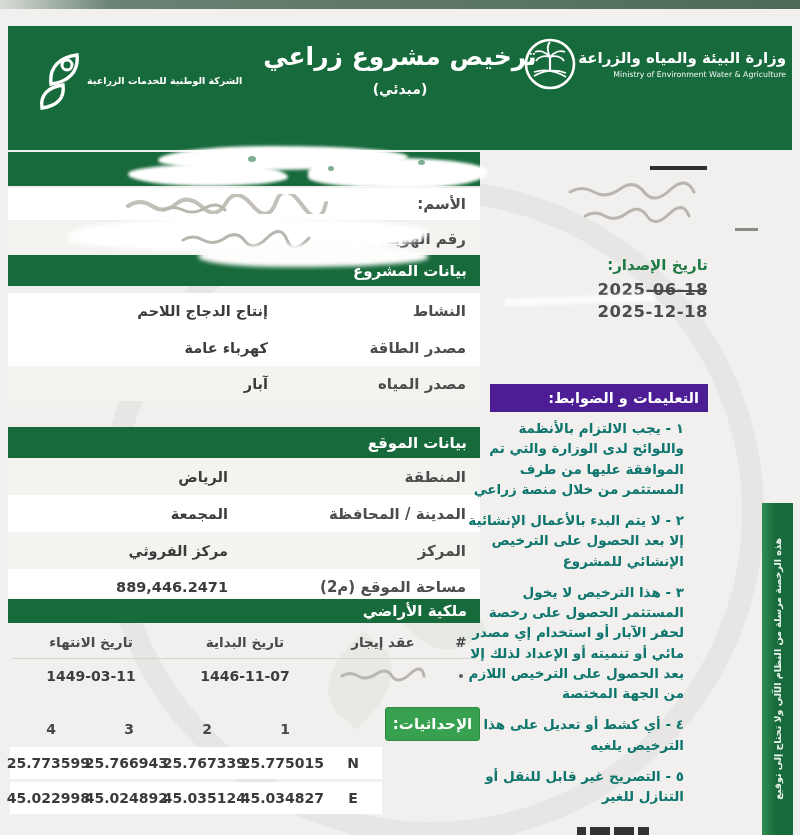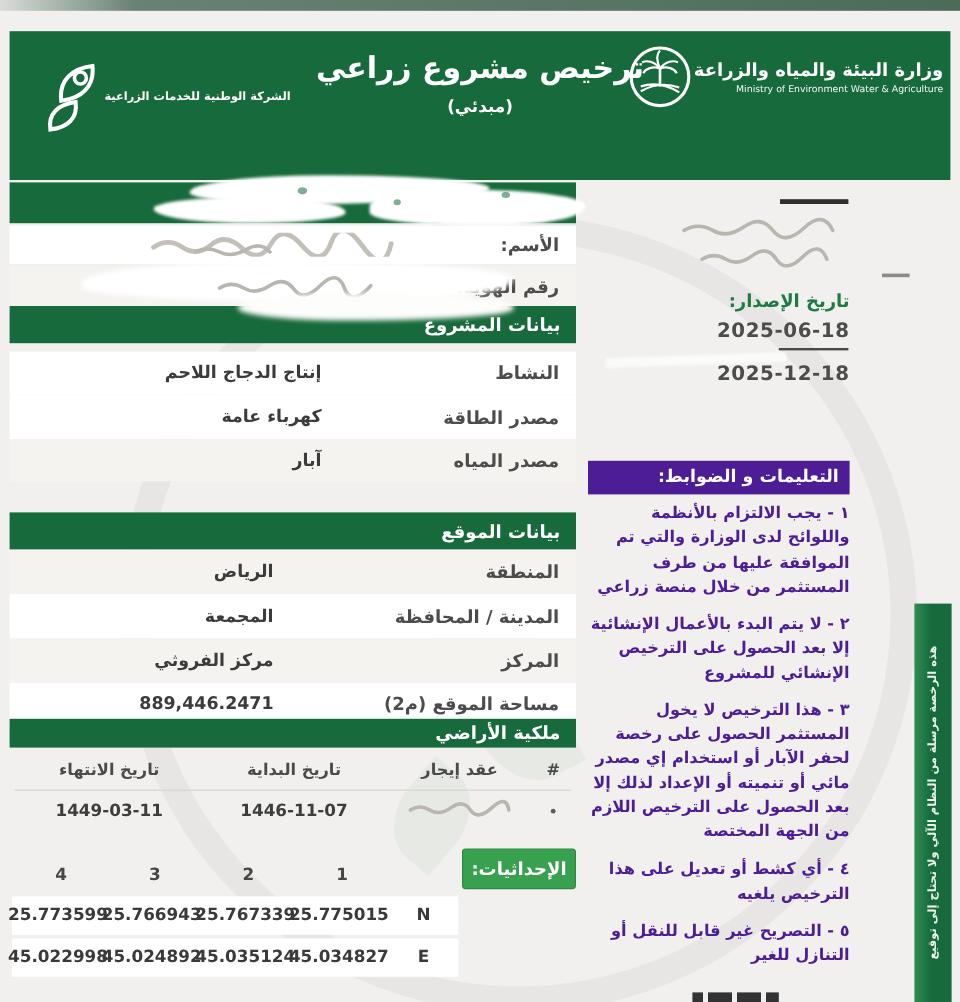--- a/index.html
+++ b/index.html
@@ -91,22 +91,22 @@
   .red-line{left:650px;top:166px;width:57px;height:4px;background:#2f2f2f;position:absolute;}
   .red-dash{left:735px;top:228px;width:23px;height:3px;background:#8a8a86;position:absolute;}
   .side-label{color:#1f7a44;font-size:15px;font-weight:bold;}
   .side-date{color:#4c4c4c;font-size:16.5px;font-weight:bold;letter-spacing:.5px;direction:ltr;}
   .side-rule{left:649px;top:290px;width:58px;height:2px;background:#4a4a4a;position:absolute;}
   .expiry-streak{left:505px;top:296px;width:150px;height:8px;background:rgba(255,255,255,.7);
     transform:rotate(-2deg);filter:blur(1px);position:absolute;}
   .instr-head{left:490px;top:384px;width:218px;height:28px;background:#4c1d95;color:#fff;
     font-size:14.5px;font-weight:bold;direction:rtl;display:flex;align-items:center;
     padding-right:9px;box-sizing:border-box;position:absolute;}
-  .instructions{left:488px;top:418px;width:220px;direction:rtl;text-align:right;
-    color:#4c1d95;font-size:13.5px;font-weight:bold;line-height:1.5;position:absolute;}
+  .instructions{left:464px;top:418px;width:220px;direction:rtl;text-align:right;
+    color:#0f766e;font-size:13.5px;font-weight:bold;line-height:1.5;position:absolute;}
   .instr-item{margin-bottom:11px;}
 
   
   .vbar{left:762px;top:503px;width:31px;height:332px;
     background:linear-gradient(90deg,#2f8d52 0%,#176a3b 45%);
     display:flex;align-items:center;justify-content:center;position:absolute;}
   .vbar span{writing-mode:vertical-rl;transform:rotate(180deg);direction:rtl;
     color:#eaf4ec;font-size:9.5px;font-weight:bold;letter-spacing:.5px;white-space:nowrap;}
 
   
@@ -274,21 +274,21 @@
     </div>
   </div>
 
   <div class="red-line"></div>
   <svg style="position:absolute;left:560px;top:178px;" width="150" height="55">
     <path class="scrib-line2" d="M10,14 q12,-7 24,0 t26,-3 t24,3 t26,-2 t24,2"></path>
     <path class="scrib-line2" d="M25,38 q10,-6 20,0 t22,-3 t20,3 t22,-2 t20,2"></path>
   </svg>
   <div class="red-dash"></div>
 
-  <div class="rcol" style="top:242px;">
+  <div class="rcol" style="top:256px;">
     <div class="side-label">تاريخ الإصدار:</div>
     <div class="side-date" style="margin-top:6px;">2025-06-18</div>
   </div>
 
   <div class="side-rule"></div>
 
   <div class="rcol" style="top:296px;">
     <div class="side-date" style="margin-top:6px;">2025-12-18</div>
   </div>
   <div class="expiry-streak"></div>

